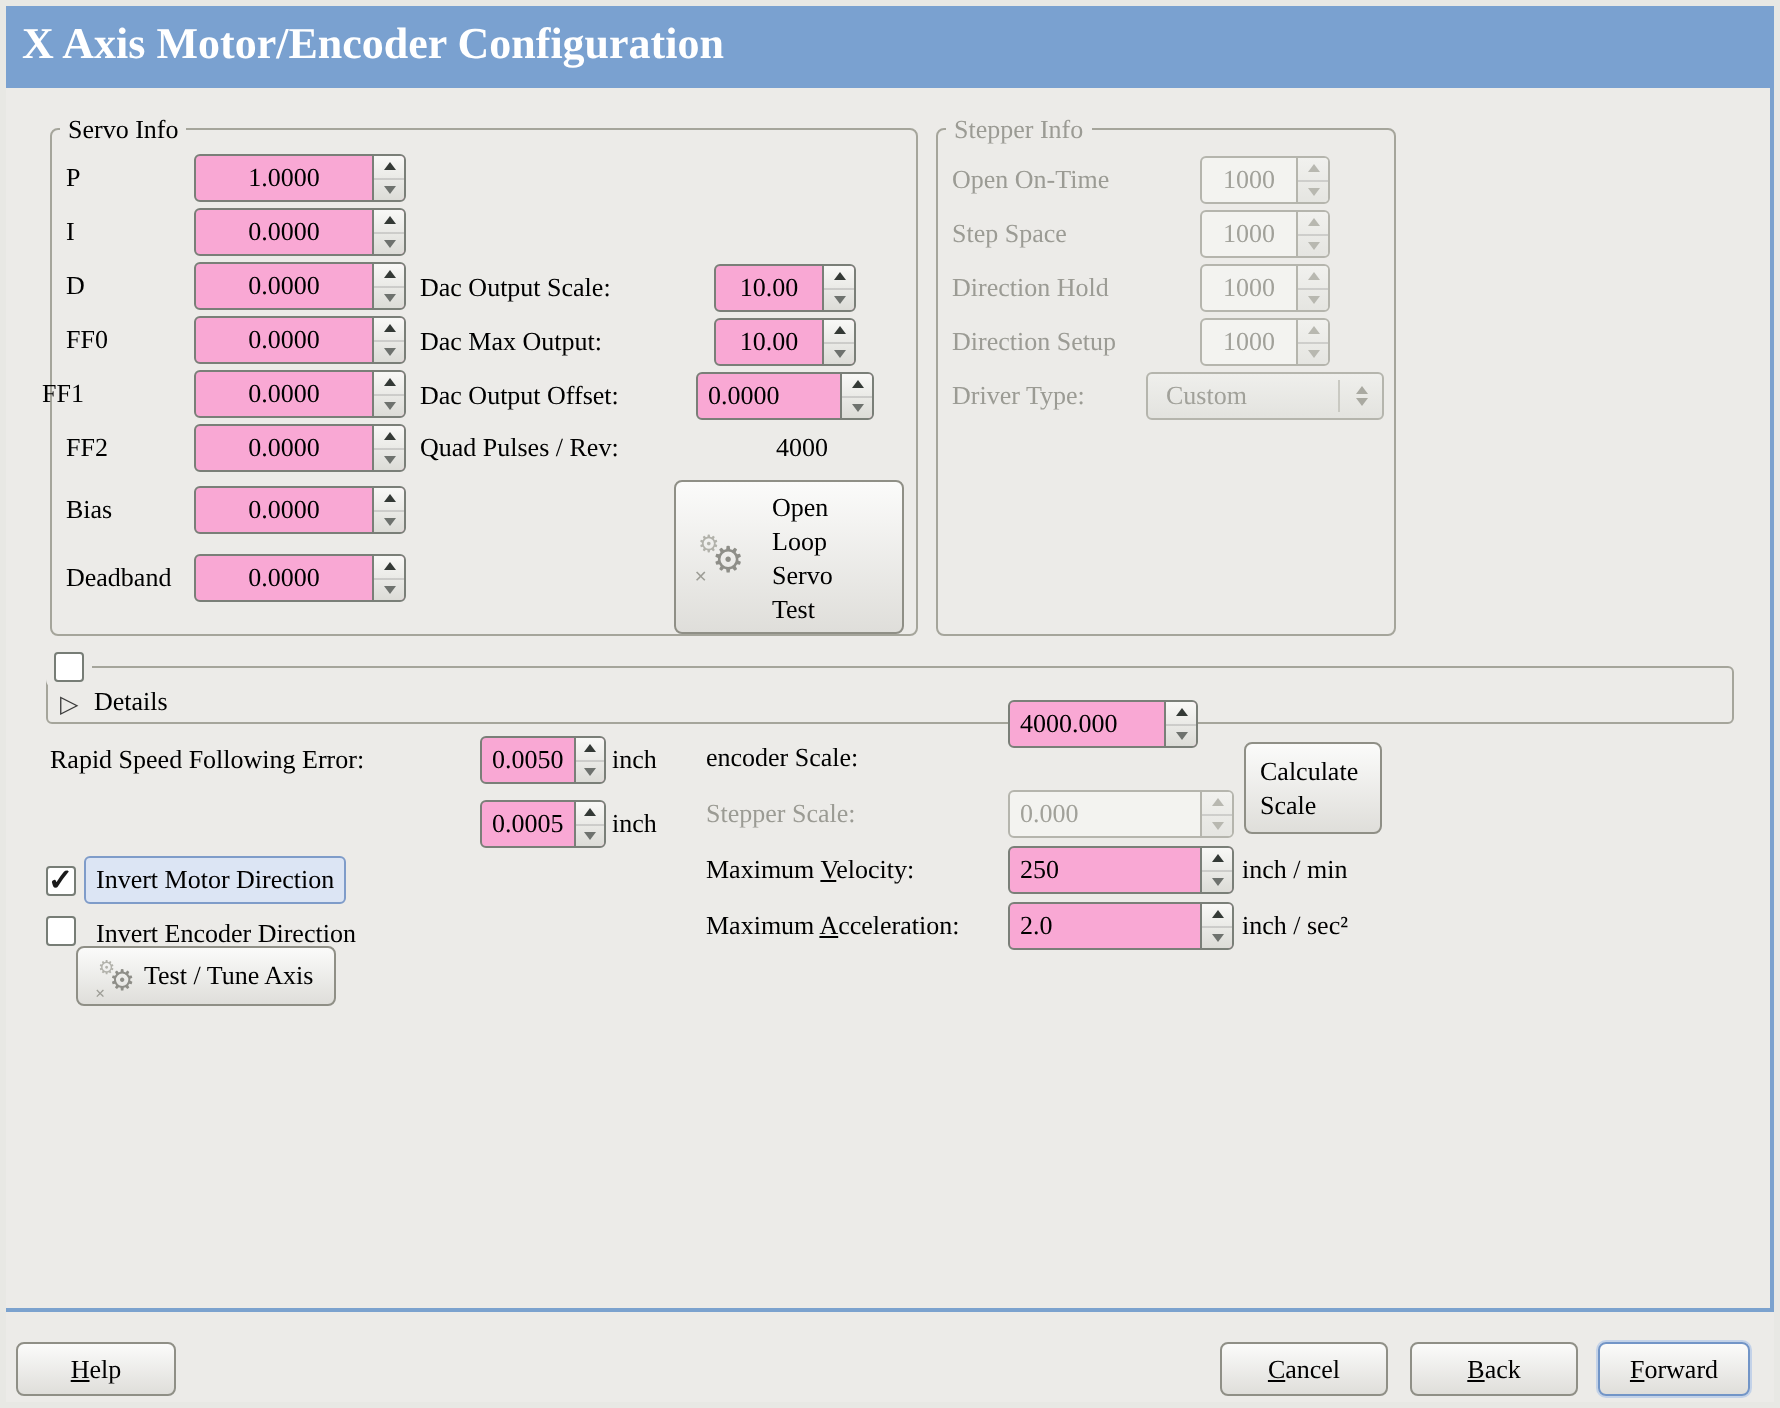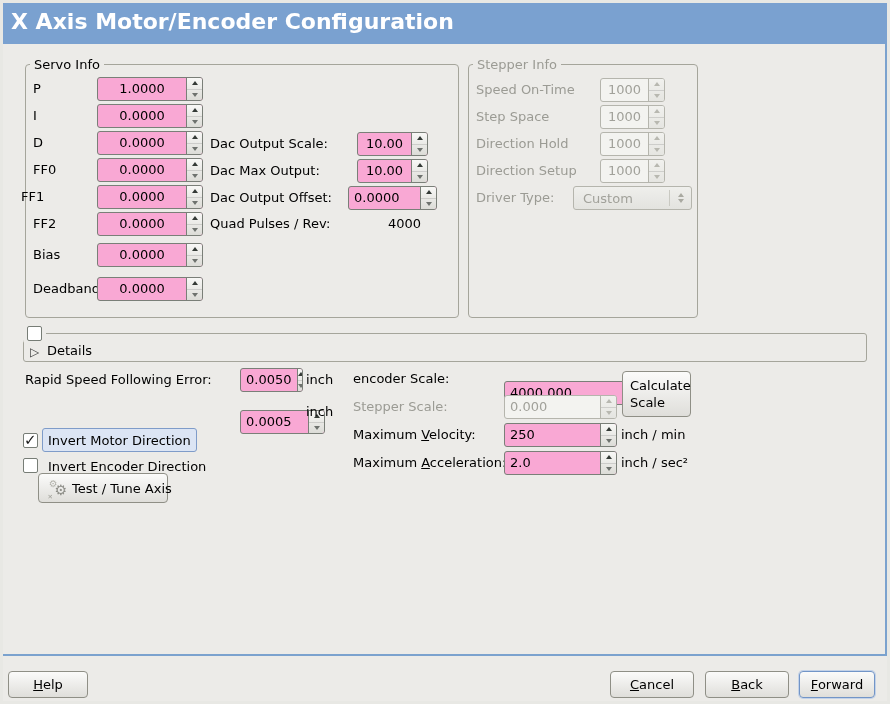--- a/index.html
+++ b/index.html
@@ -1,16 +1,16 @@
 <!DOCTYPE html>
 <html><head>
 <meta charset="utf-8">
 <style>
   html,body{margin:0;padding:0;background:#c9c9c5;font-family:"DejaVu Sans",sans-serif;}
-  #window{position:relative;width:890px;height:704px;background:#ecebe8;overflow:hidden;}
+  #window{position:relative;width:890px;height:704px;background:#ecebe8;overflow:hidden;font-family:Liberation Serif, serif;}
   #window::after{content:"";position:absolute;inset:0;border:3px solid #e8e8e4;pointer-events:none;}
   .titlebar{position:absolute;left:3px;top:3px;width:884px;height:41px;background:#7aa1d0;}
   .title{position:absolute;left:8px;top:6px;font-size:22px;font-weight:bold;color:#ffffff;white-space:nowrap;}
   .content-border{position:absolute;left:3px;top:44px;width:884px;height:612px;box-sizing:border-box;
     border-right:2px solid #7ba2ce;border-bottom:2px solid #7ba2ce;}
   .lbl{position:absolute;font-size:13px;line-height:16px;color:#000;white-space:nowrap;}
   .lbl.dis{color:#9b9b94;}
   u{text-decoration:underline;}
   .frame{position:absolute;border:1px solid #a5a59b;border-radius:4px;box-sizing:border-box;}
   .legend{position:absolute;background:#ecebe8;padding:0 4px;font-size:13px;line-height:15px;white-space:nowrap;}
@@ -162,25 +162,38 @@
     <span class="val">0.0000</span>
     <span class="btns">
         <i class="up"></i>
         <i class="dn"></i>
       </span>
   </div>
 
   <span class="lbl" style="left:210px;top:216px;">Quad Pulses / Rev:</span>
   <span class="lbl" style="left:388px;top:216px;">4000</span>
 
+  <div class="btn" style="left:337px;top:240px;width:115px;height:77px;justify-content:flex-start;padding-left:8px;gap:10px;">
+    <span class="gears">
+        <i class="g1"></i>
+        <i class="g2"></i>
+        <i class="gx"></i>
+      </span>
+    <span class="lines">
+      <span>Open</span><br>
+      <span>Loop</span><br>
+      <span>Servo</span><br>
+      <span>Test</span>
+    </span>
+  </div>
 
   <div class="frame" style="left:468px;top:64px;width:230px;height:254px;"></div>
   <span class="legend dis" style="left:473px;top:57px;">Stepper Info</span>
 
-  <span class="lbl dis" style="left:476px;top:82px;">Speed On-Time</span>
+  <span class="lbl dis" style="left:476px;top:82px;">Open On-Time</span>
   <span class="lbl dis" style="left:476px;top:109px;">Step Space</span>
   <span class="lbl dis" style="left:476px;top:136px;">Direction Hold</span>
   <span class="lbl dis" style="left:476px;top:163px;">Direction Setup</span>
   <span class="lbl dis" style="left:476px;top:190px;">Driver Type:</span>
 
   <div class="spin c dis" style="left:600px;top:78px;width:65px;">
     <span class="val">1000</span>
     <span class="btns">
         <i class="up"></i>
         <i class="dn"></i>
@@ -225,31 +238,31 @@
   <span class="lbl" style="left:25px;top:372px;">Rapid Speed Following Error:</span>
   <div class="spin l" style="left:240px;top:368px;width:63px;">
     <span class="val">0.0050</span>
     <span class="btns">
         <i class="up"></i>
         <i class="dn"></i>
       </span>
   </div>
   <span class="lbl" style="left:306px;top:372px;">inch</span>
 
-  <div class="spin l" style="left:240px;top:400px;width:85px;margin-top:10px;">
+  <div class="spin l" style="left:240px;top:400px;width:63px;">
     <span class="val">0.0005</span>
     <span class="btns">
         <i class="up"></i>
         <i class="dn"></i>
       </span>
   </div>
   <span class="lbl" style="left:306px;top:404px;">inch</span>
 
   <span class="lbl" style="left:353px;top:371px;">encoder Scale:</span>
-  <div class="spin l" style="left:504px;top:381px;width:131px;flex-direction:column;">
+  <div class="spin l" style="left:504px;top:350px;width:95px;">
     <span class="val">4000.000</span>
     <span class="btns">
         <i class="up"></i>
         <i class="dn"></i>
       </span>
   </div>
   <div class="btn" style="left:622px;top:371px;width:69px;height:46px;flex-direction:column;align-items:flex-start;justify-content:center;padding-left:7px;line-height:17px;">
     <span>Calculate</span>
     <span>Scale</span>
   </div>

